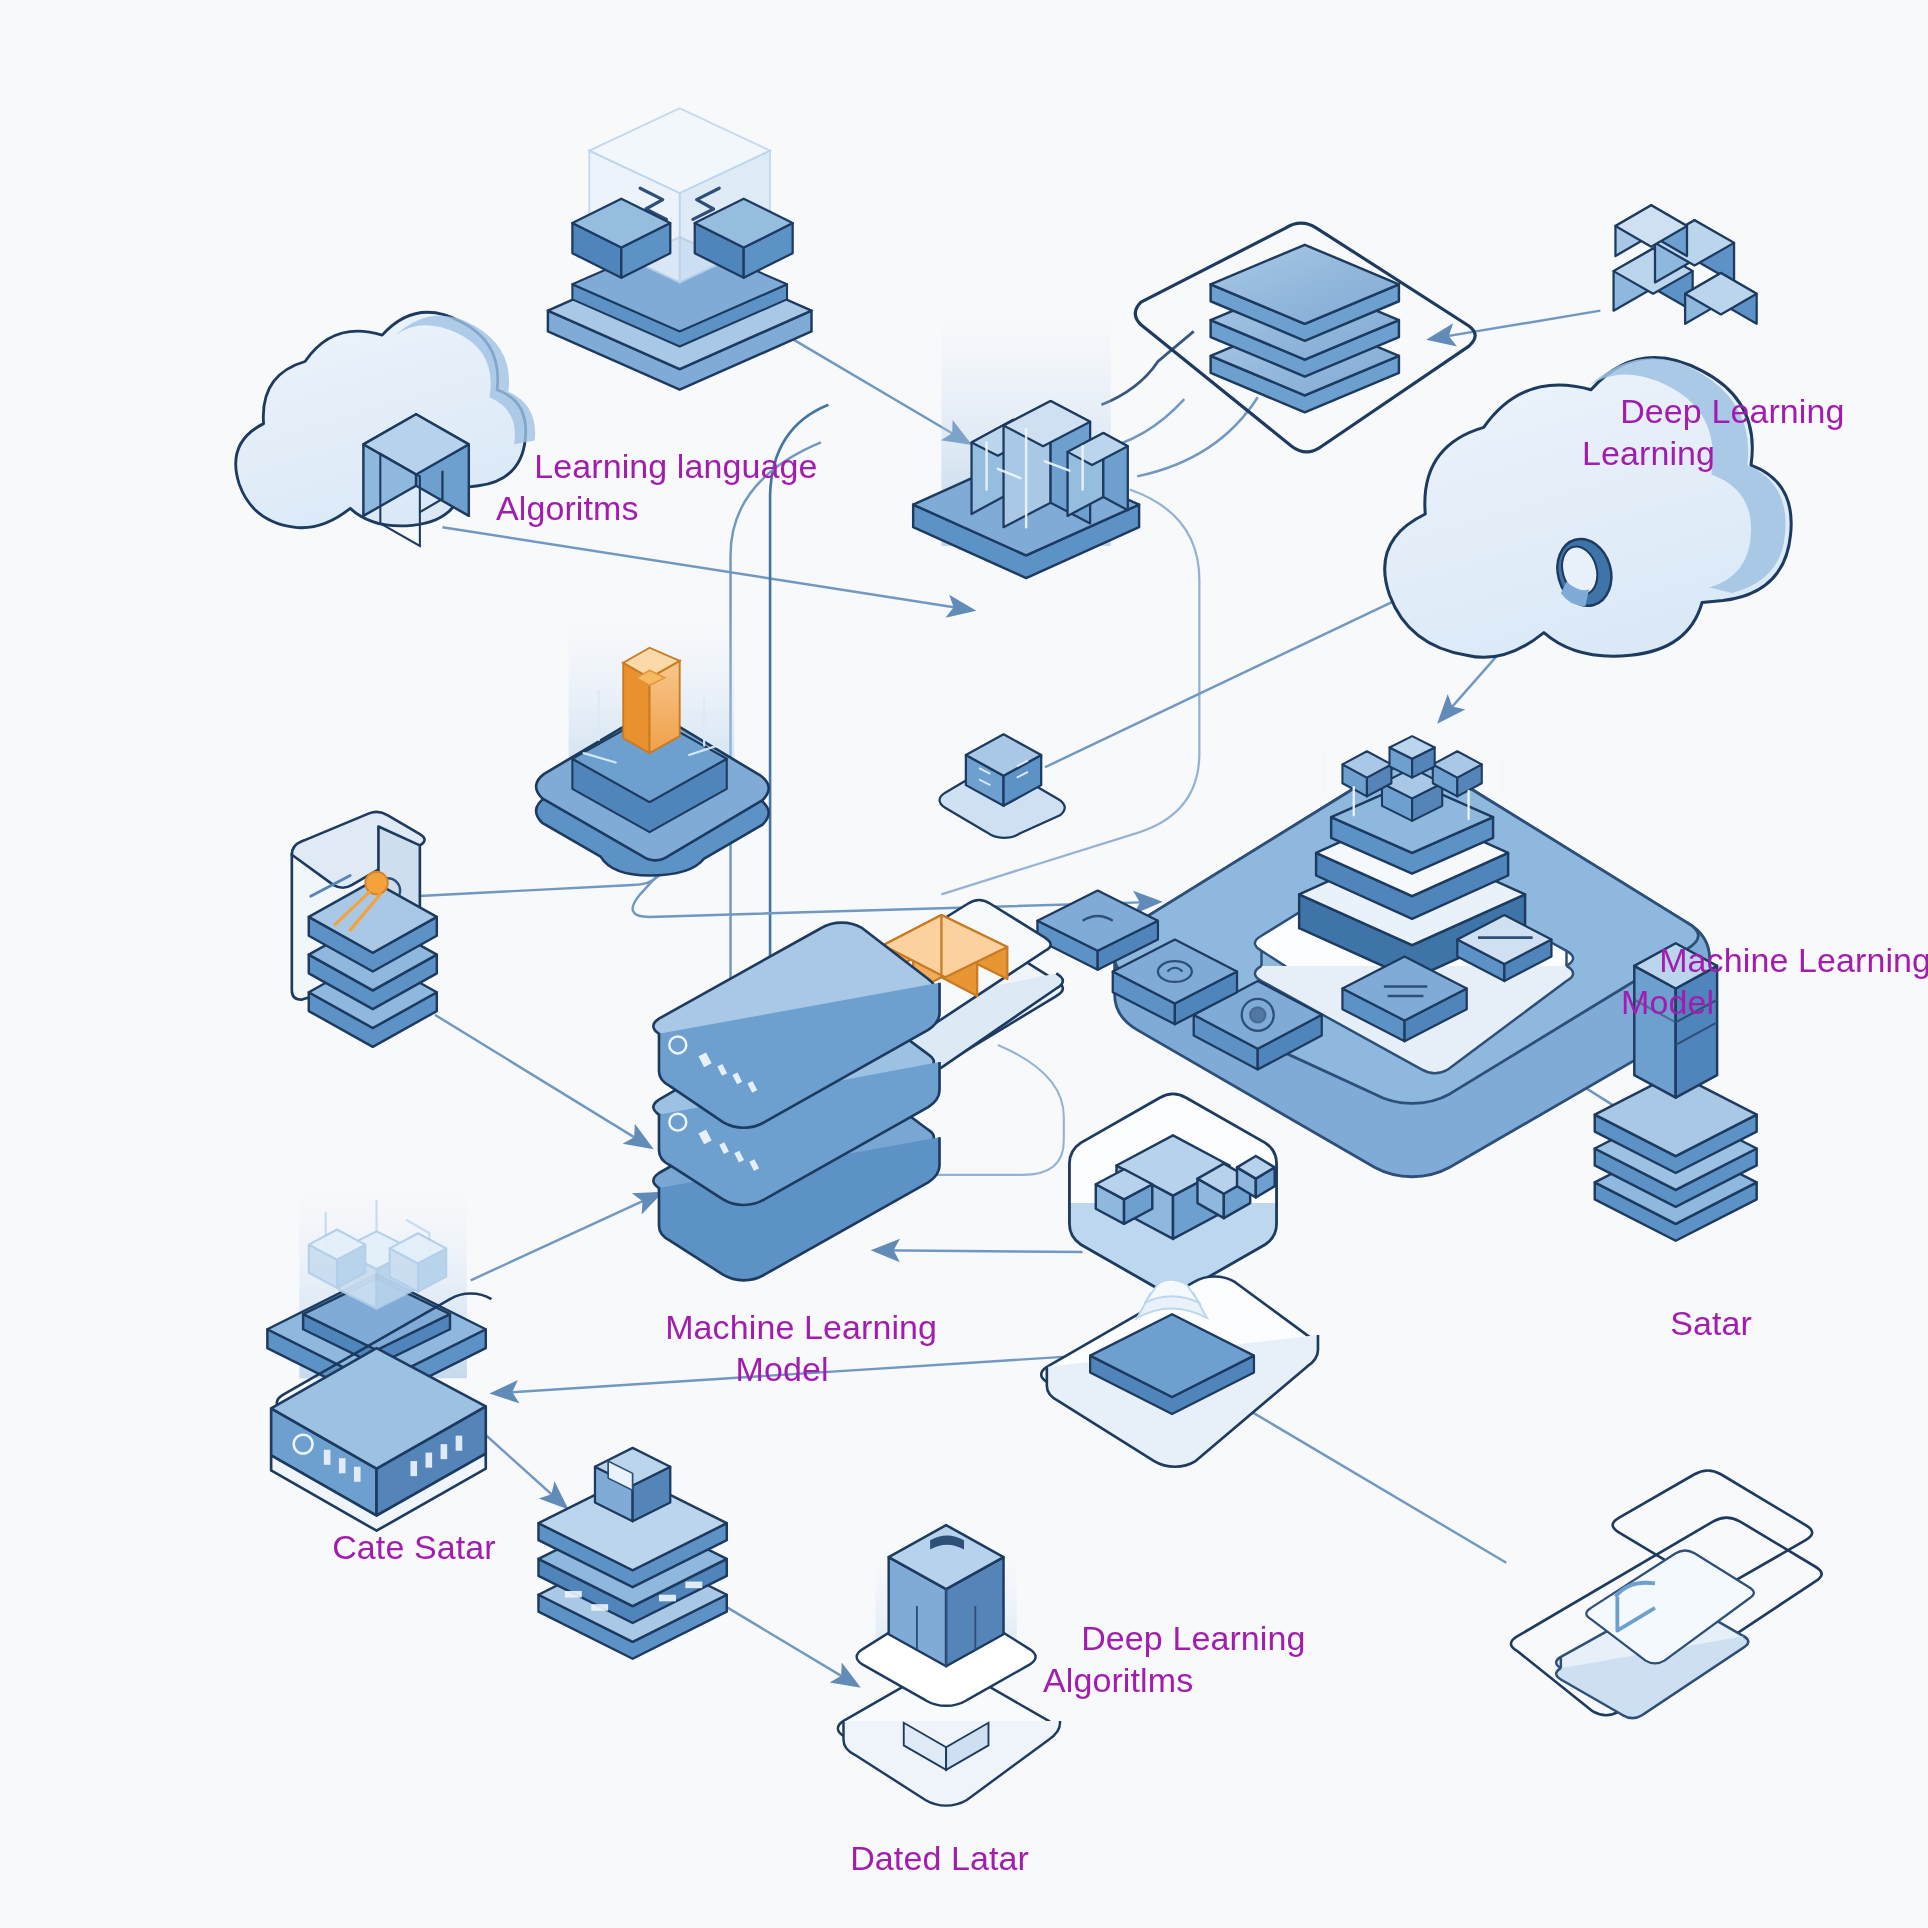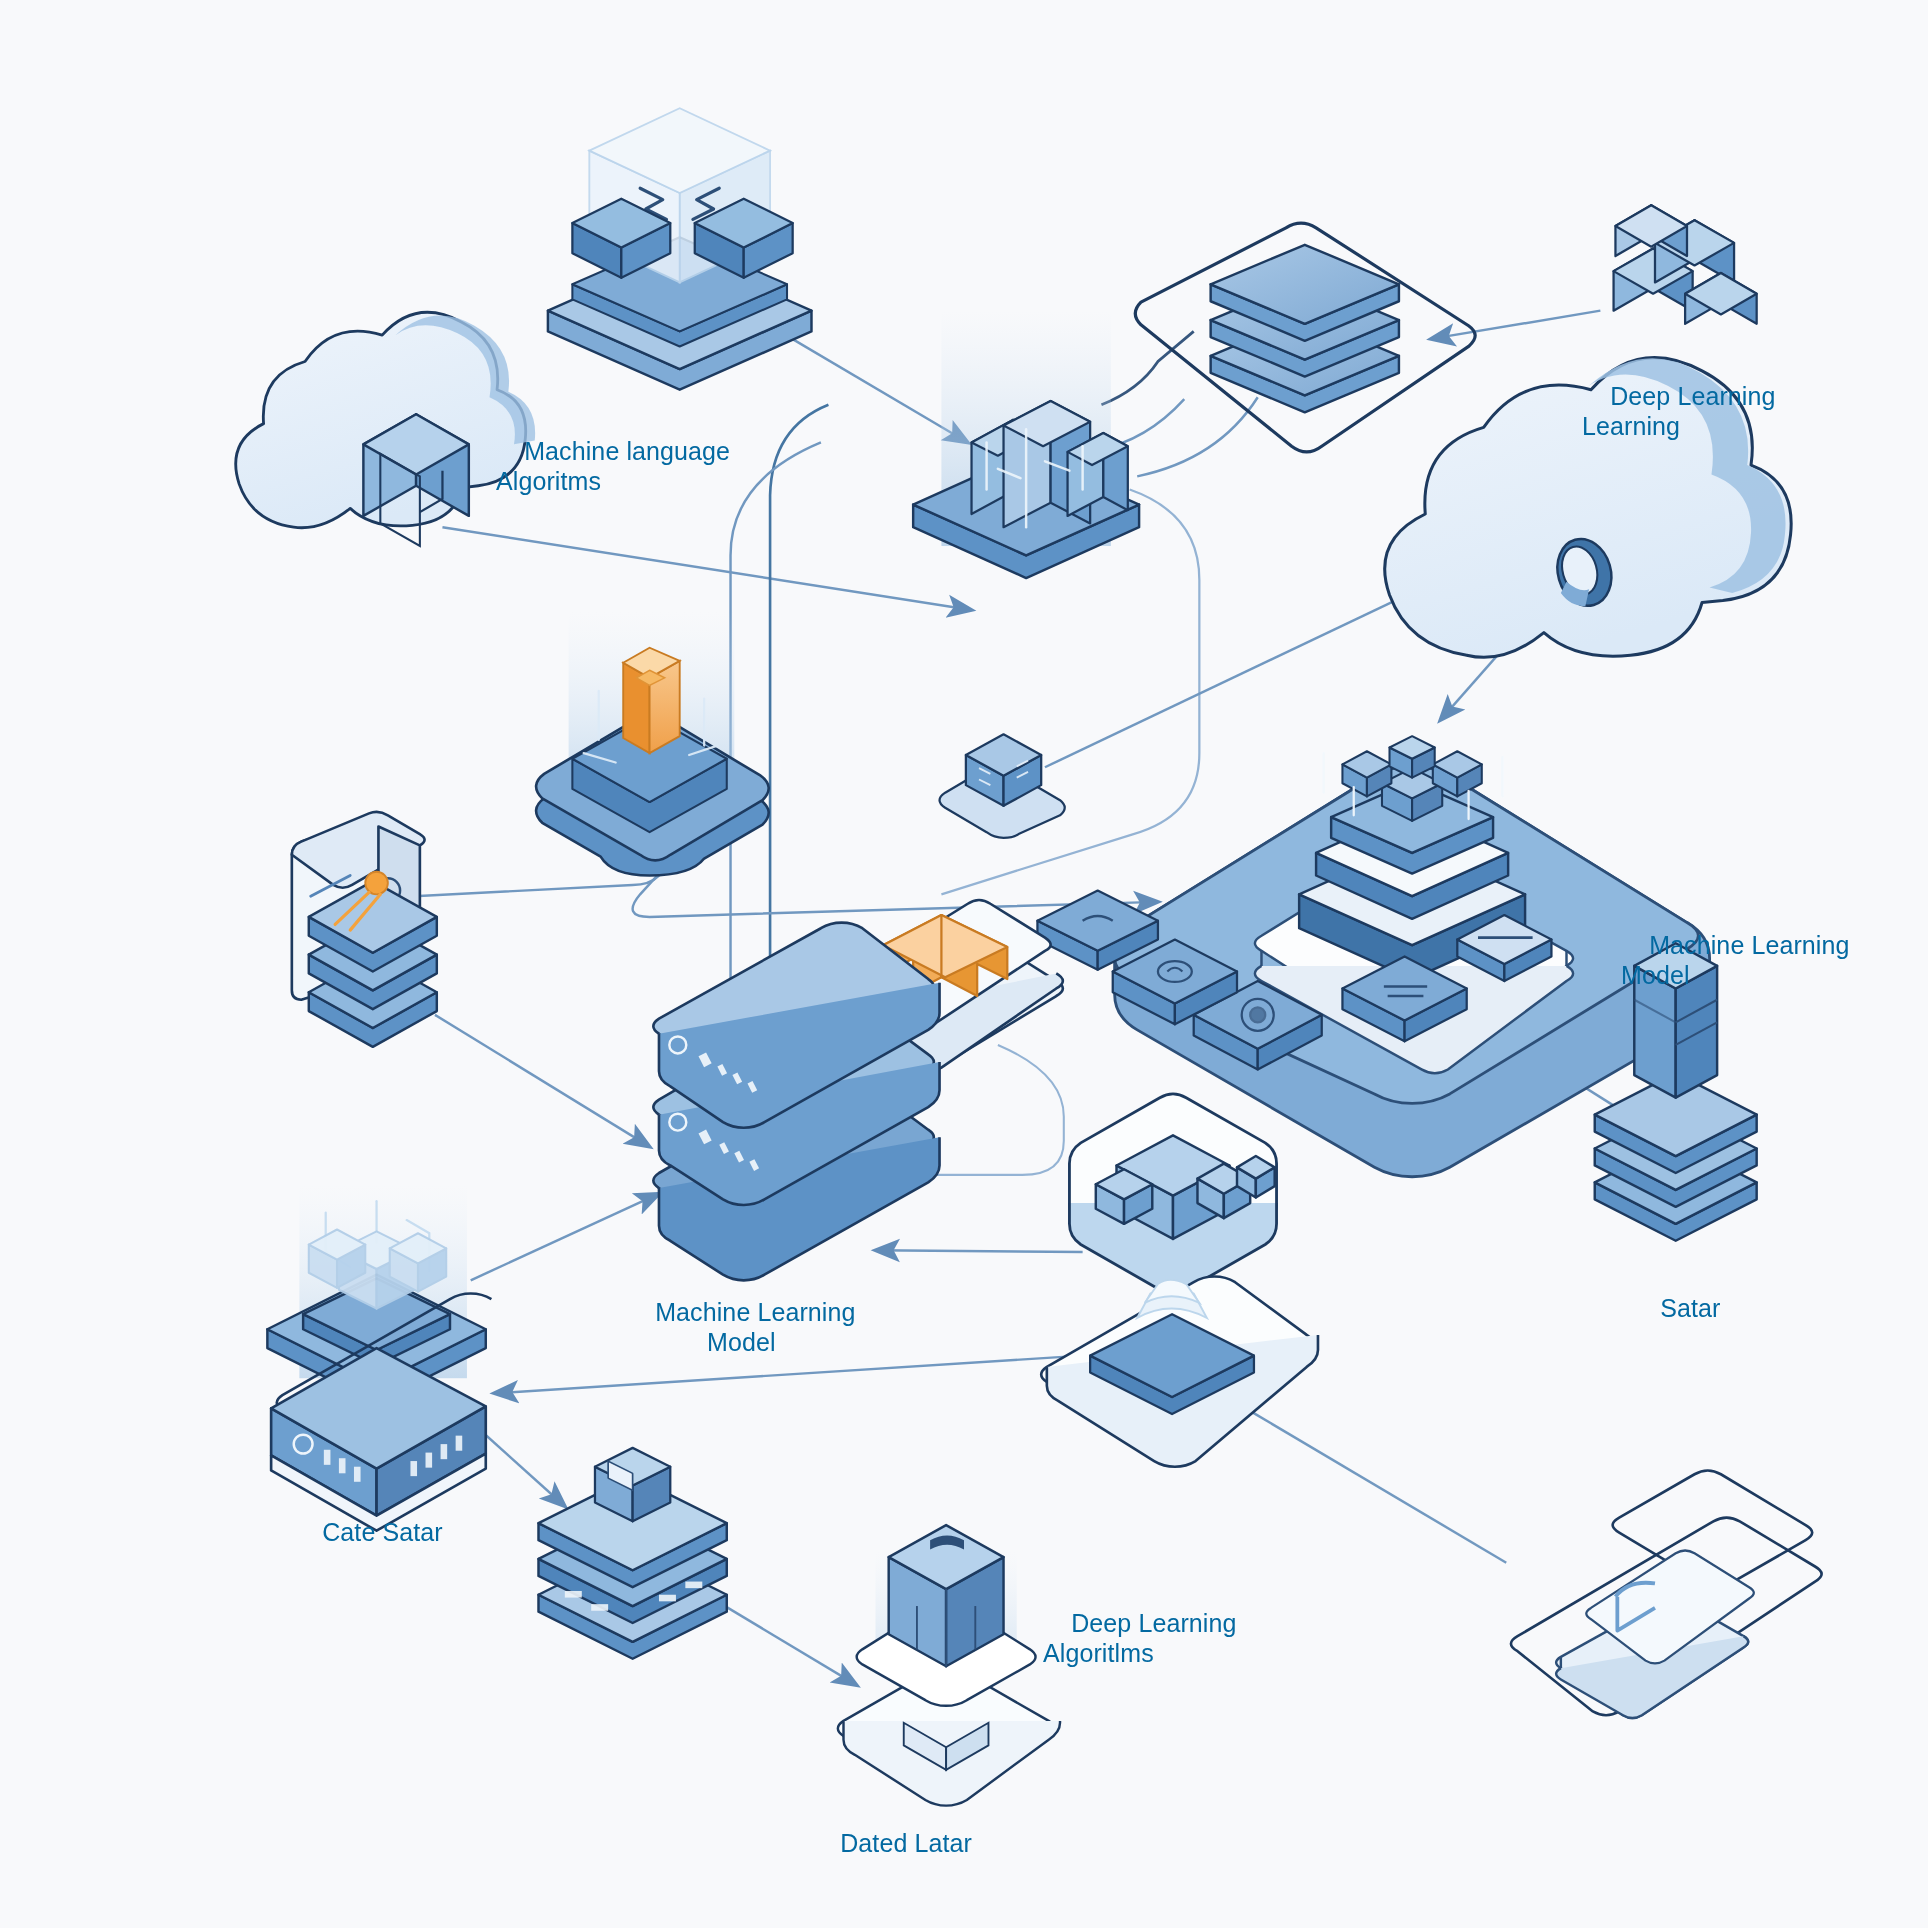--- a/index.html
+++ b/index.html
@@ -5,23 +5,23 @@
   html,body{margin:0;padding:0;background:#f7f8fa;}
   #stage{
     position:relative;width:1928px;height:1928px;
     background:#f8f9fb;
     font-family:"Liberation Sans", sans-serif;
     overflow:hidden;
   }
   #stage svg.layer{position:absolute;left:0;top:0;width:1928px;height:1928px;}
   .lbl{
     position:absolute;
-    color:#0369a1;
+    color:#a21caf;
     font-family:"Liberation Sans", sans-serif;
-    font-size:25px;
+    font-size:34px;
     line-height:1.22;
     letter-spacing:0.1px;
     white-space:pre;
     font-weight:400;
   }
 </style>
 </head>
 <body>
 
 <div id="stage">
@@ -527,21 +527,21 @@
       <path d="M1658,1772 q-10,-6 0,-12 L1766,1700 q10,-6 20,0 L1852,1738 q10,6 0,12 L1744,1822 q-10,6 -20,0 Z" fill="#e7f0f9" stroke="#2d4f78" stroke-width="2.6" stroke-linejoin="round"></path>
       <path d="M1658,1760 L1658,1772 M1852,1738 L1852,1750" stroke="#2d4f78" stroke-width="2.6"></path>
       <path d="M1658,1772 q-10,6 0,12 L1724,1822 q10,6 20,0 L1852,1750 q10,-6 0,-12" fill="#cddff0" stroke="#2d4f78" stroke-width="2.6" stroke-linejoin="round"></path>
       <path d="M1690,1720 q-10,-6 0,-12 L1780,1650 q10,-6 20,0 L1858,1686 q10,6 0,12 L1768,1764 q-10,6 -20,0 Z" fill="#f4f9fd" stroke="#2d4f78" stroke-width="2.4" stroke-linejoin="round"></path>
       <path d="M1718,1696 L1718,1732 L1758,1708" fill="none" stroke="#6d9fcf" stroke-width="4" stroke-linejoin="round"></path>
       <path d="M1758,1682 q-28,-4 -42,14" fill="none" stroke="#6d9fcf" stroke-width="4"></path>
     </g>
   </svg>
 
   <div class="lbl" style="left:496px;top:405px;">
-    <span>Machine language</span><br><span>Algoritms</span>
+    <span>Learning language</span><br><span>Algoritms</span>
   </div>
   <div class="lbl" style="left:1582px;top:350px;">
     <span>Deep Learning</span><br><span>Learning</span>
   </div>
   <div class="lbl" style="left:1621px;top:899px;">
     <span>Machine Learning</span><br><span>Model</span>
   </div>
   <div class="lbl" style="left:1632px;top:1262px;">
     <span>Satar</span>
   </div>

